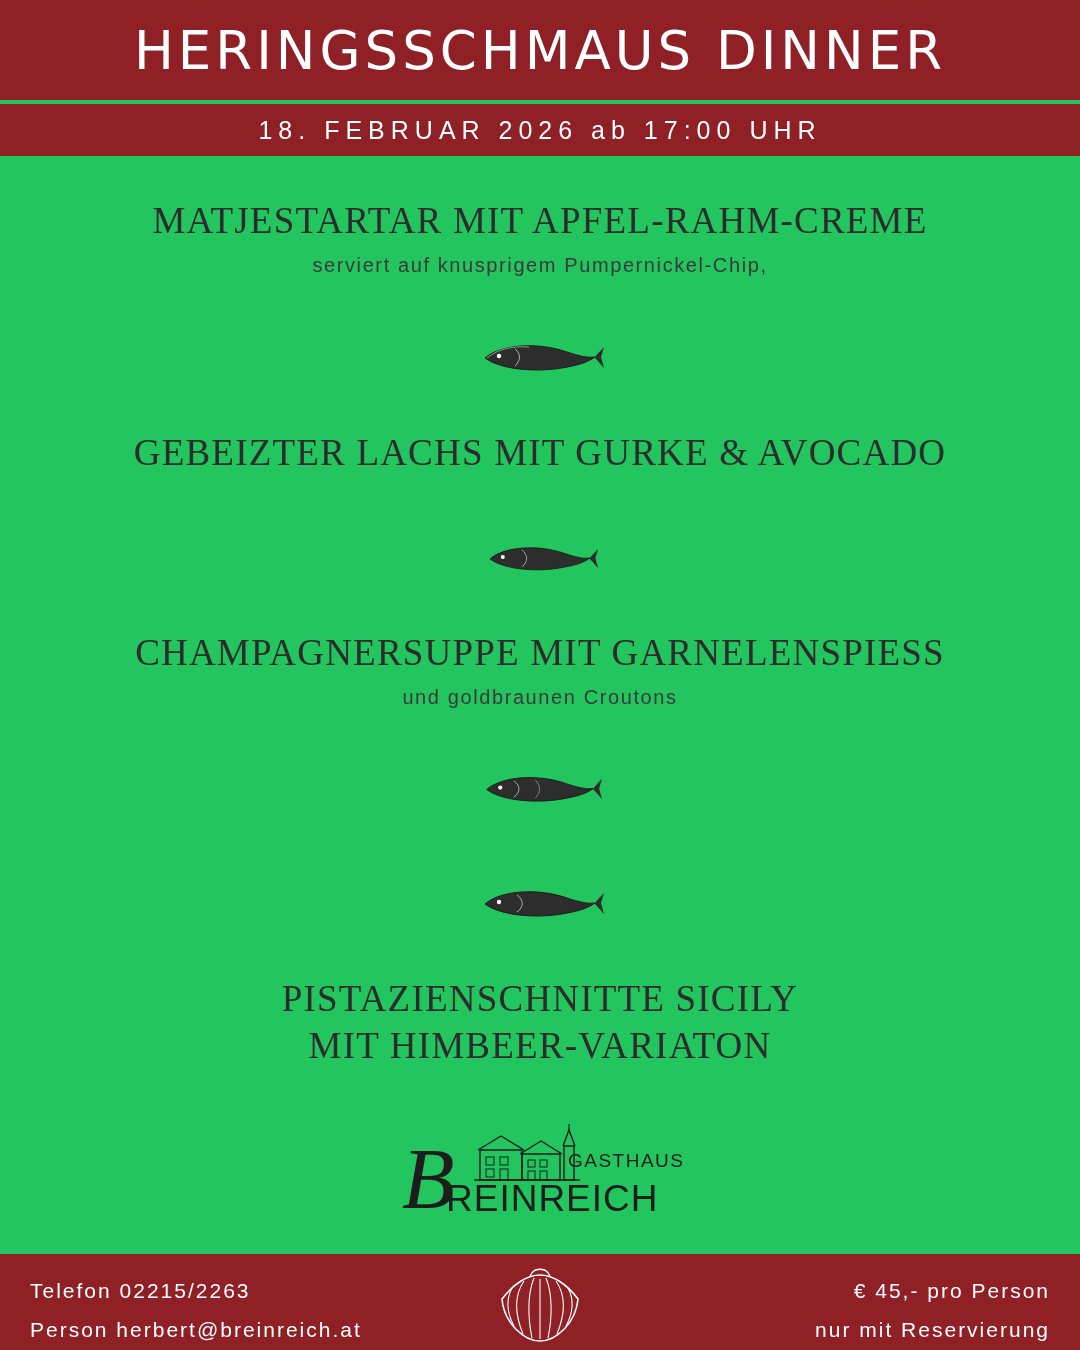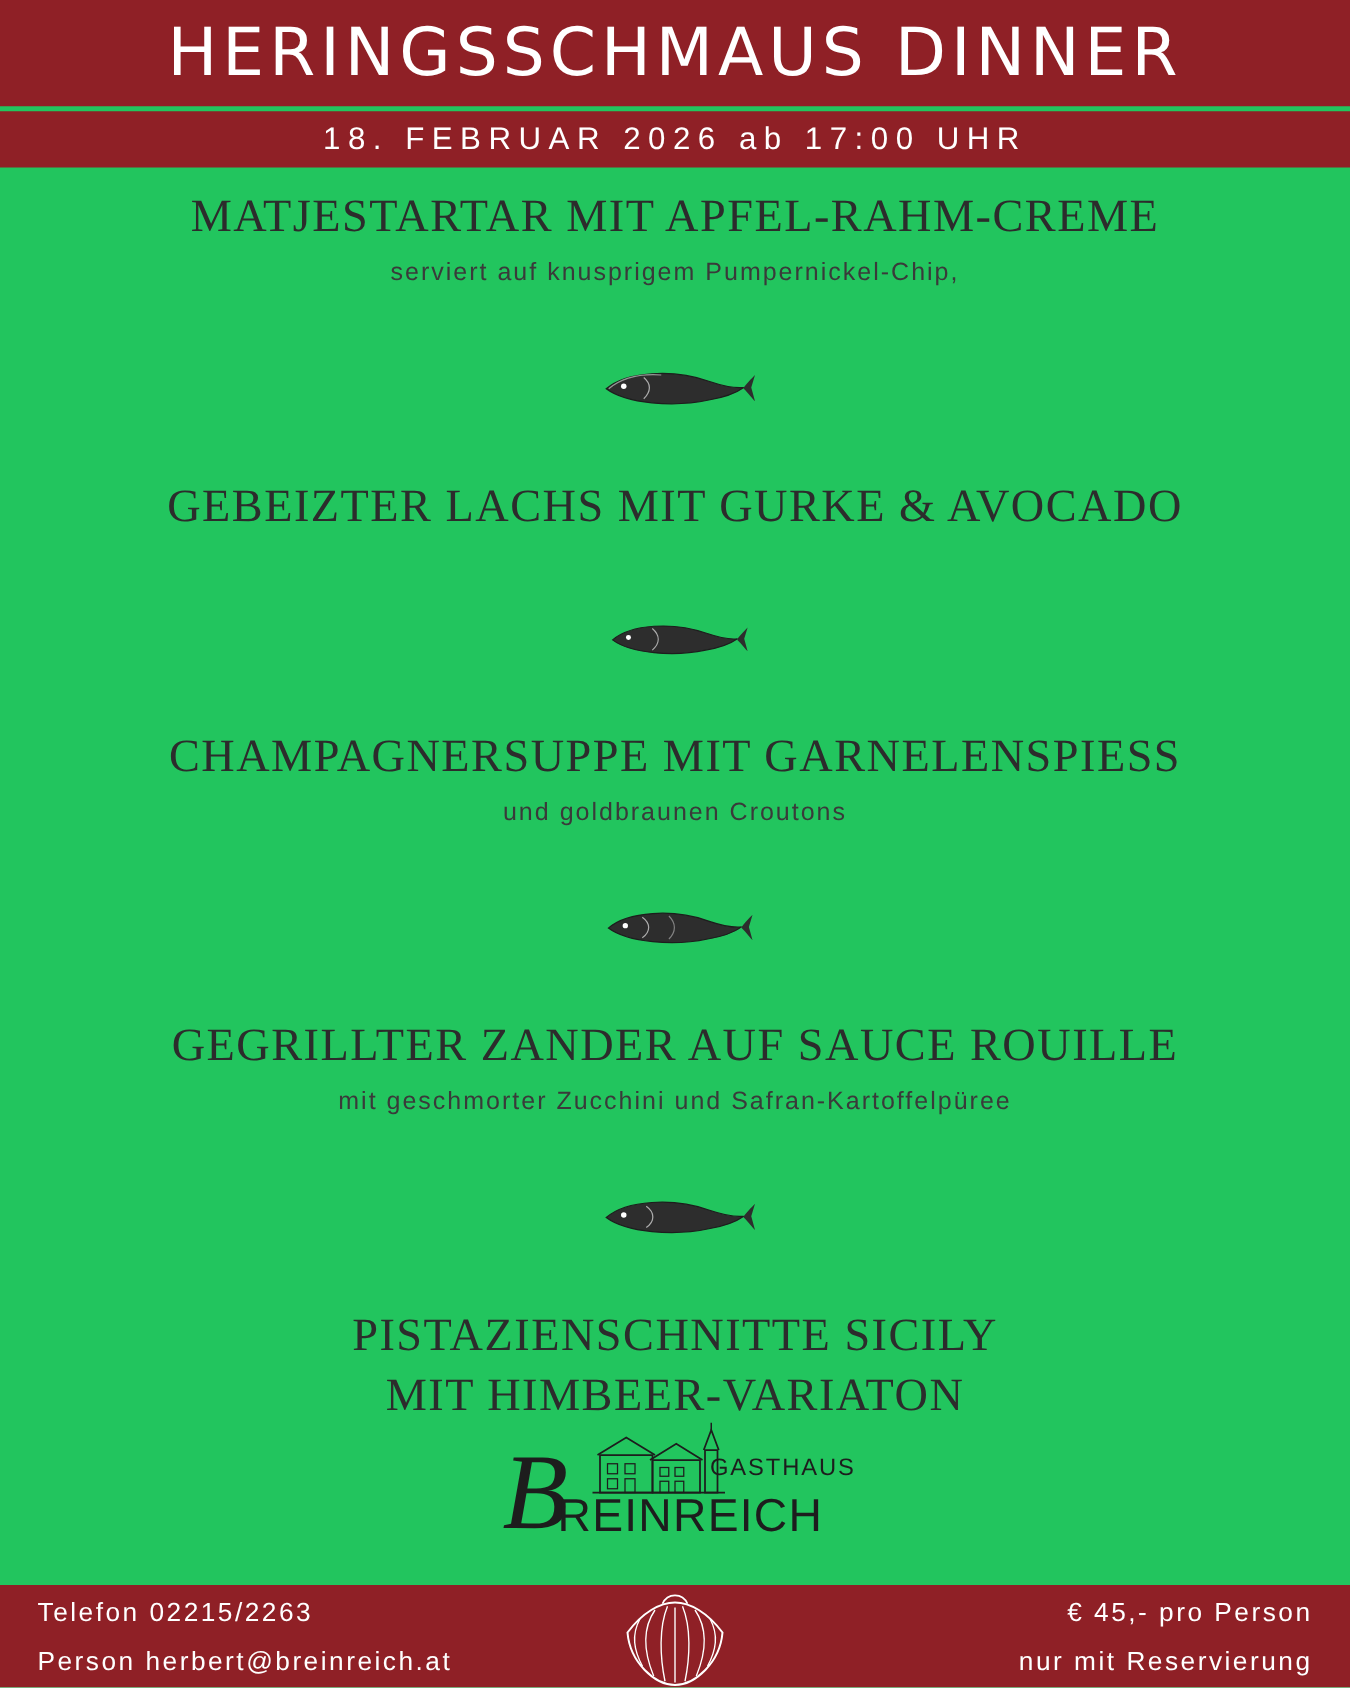--- a/index.html
+++ b/index.html
@@ -53,21 +53,21 @@
     color: #ffffff;
     font-family: "Liberation Sans", sans-serif;
     font-size: 25px;
     letter-spacing: 6px;
     white-space: nowrap;
   }
 
   
   .menu {
     flex: 1 1 auto;
-    padding: 16px 40px 0 40px;
+    padding: 41px 40px 0 40px;
     display: flex;
     flex-direction: column;
     align-items: center;
     gap: 33px;
   }
   .course {
     width: 100%;
     text-align: center;
   }
   .course-title {
@@ -226,24 +226,20 @@
     <div class="divider">
       <svg class="fish-svg" width="126" height="33" viewBox="0 0 130 34">
         <path d="M10 18 C 26 4, 64 2, 92 12 C 104 16, 112 18, 120 17 C 113 22, 104 25, 92 27 C 64 33, 26 30, 10 18 Z" fill="#2d2d2d" stroke="#1d1d1d" stroke-width="1"></path>
         <path d="M120 17 C 124 12, 127 9, 129 7 L 126 17 L 129 28 C 127 26, 124 22, 120 18 Z" fill="#2d2d2d"></path>
         <circle cx="24" cy="16" r="2.2" fill="#ffffff"></circle>
         <path d="M38 9 C 45 14, 45 21, 38 26" fill="none" stroke="#ffffff" stroke-width="1" opacity="0.6"></path>
         <path d="M60 8 C 66 14, 66 21, 60 27" fill="none" stroke="#ffffff" stroke-width="1" opacity="0.4"></path>
       </svg>
     </div>
 
-    <div class="course">
-      <div class="course-title">GEGRILLTER ZANDER AUF SAUCE ROUILLE</div>
-      <div class="course-desc">mit geschmorter Zucchini und Safran-Kartoffelpüree</div>
-    </div>
 
     <div class="divider">
       <svg class="fish-svg" width="130" height="34" viewBox="0 0 130 34">
         <path d="M10 18 C 26 4, 64 2, 92 12 C 104 16, 112 18, 120 17 C 113 22, 104 25, 92 27 C 64 33, 26 30, 10 18 Z" fill="#2d2d2d" stroke="#1d1d1d" stroke-width="1"></path>
         <path d="M120 17 C 124 12, 127 9, 129 7 L 126 17 L 129 28 C 127 26, 124 22, 120 18 Z" fill="#2d2d2d"></path>
         <circle cx="24" cy="16" r="2.2" fill="#ffffff"></circle>
         <path d="M42 9 C 49 14, 49 21, 42 26" fill="none" stroke="#ffffff" stroke-width="1" opacity="0.6"></path>
       </svg>
     </div>
 

